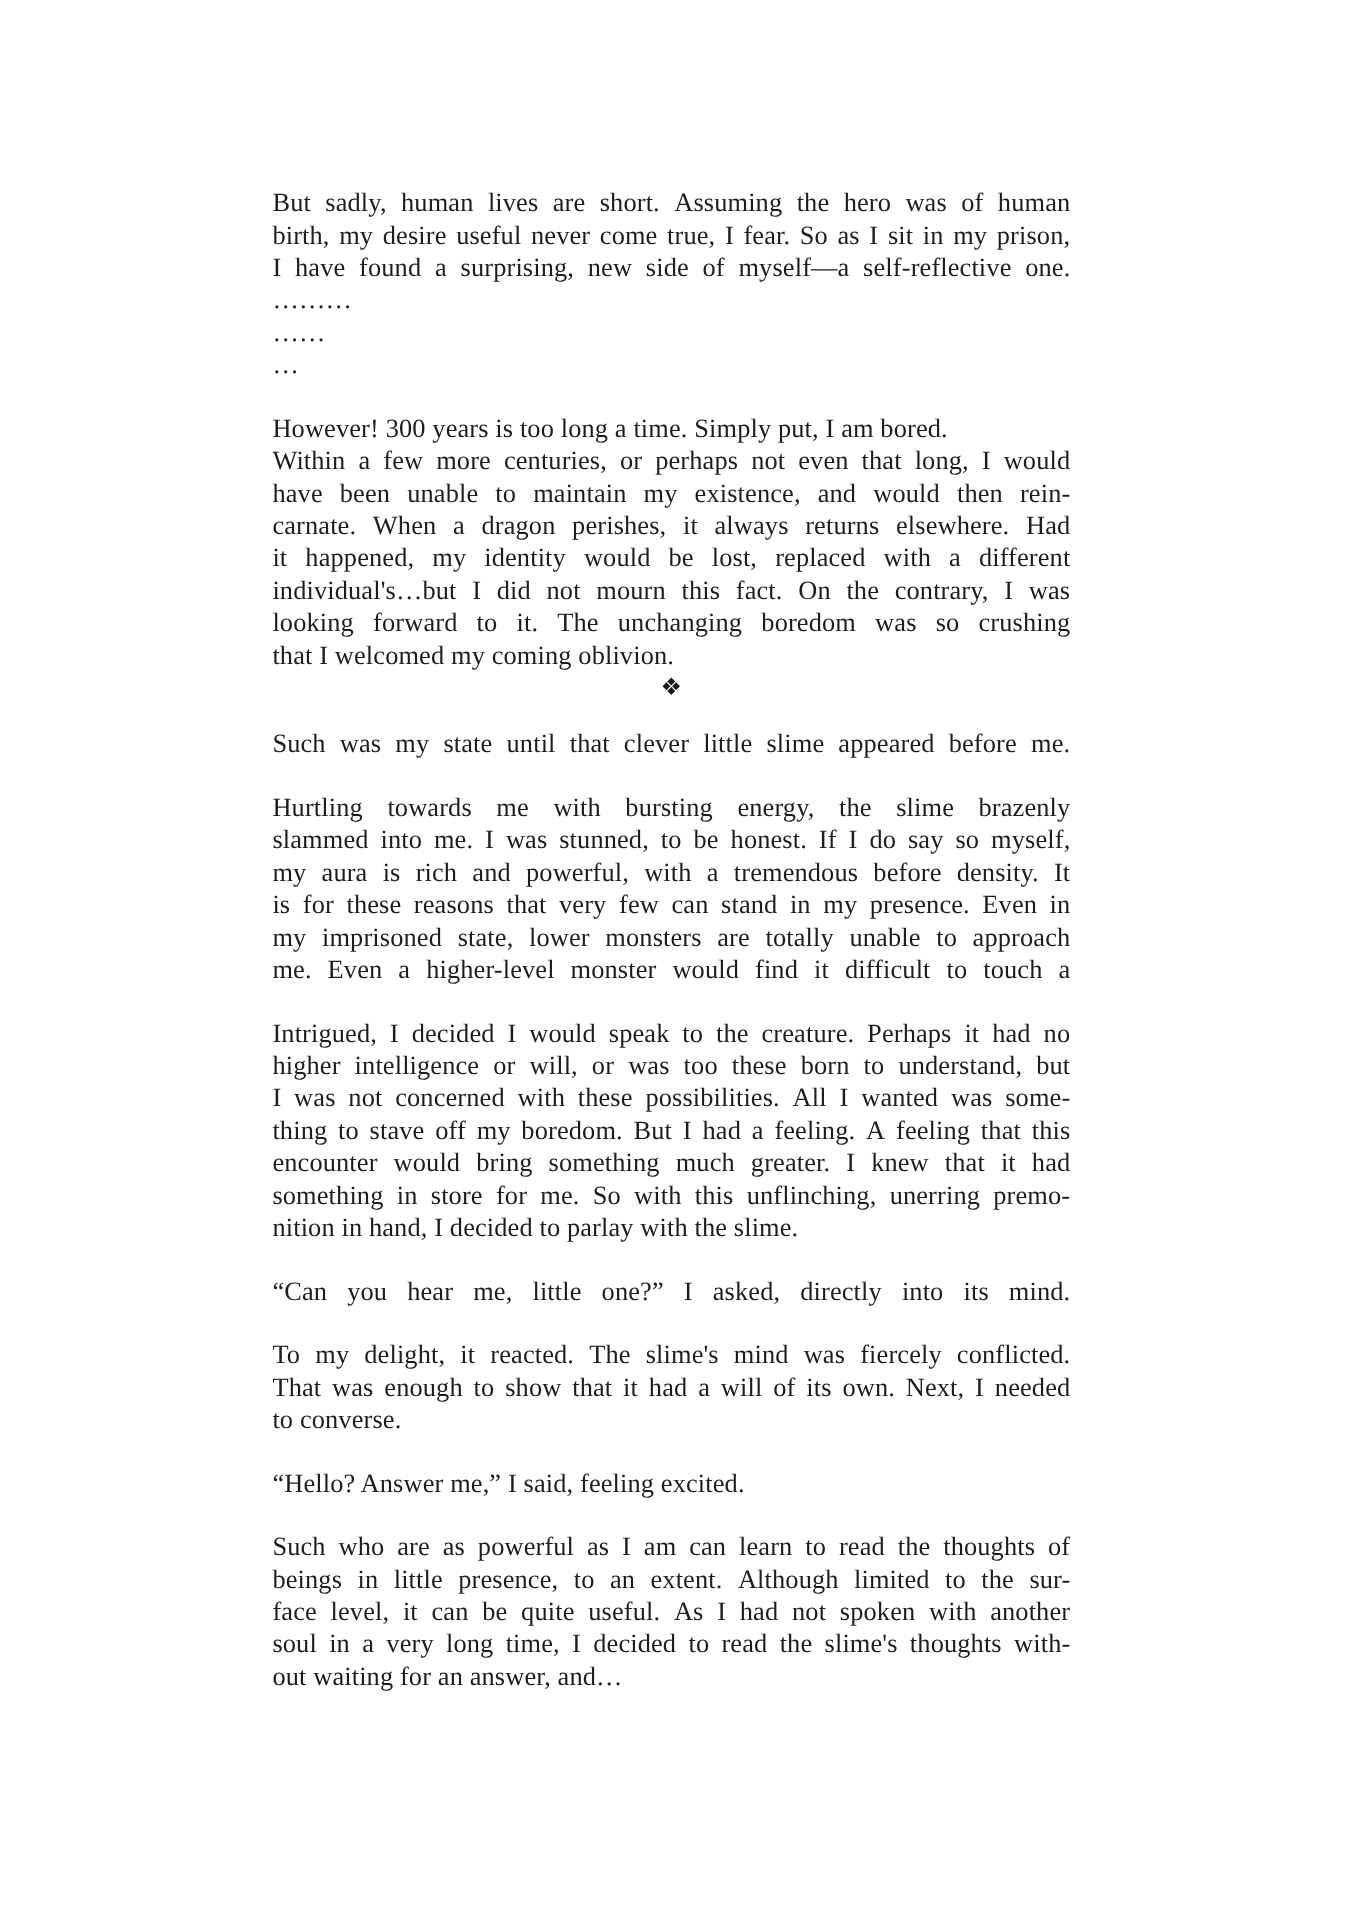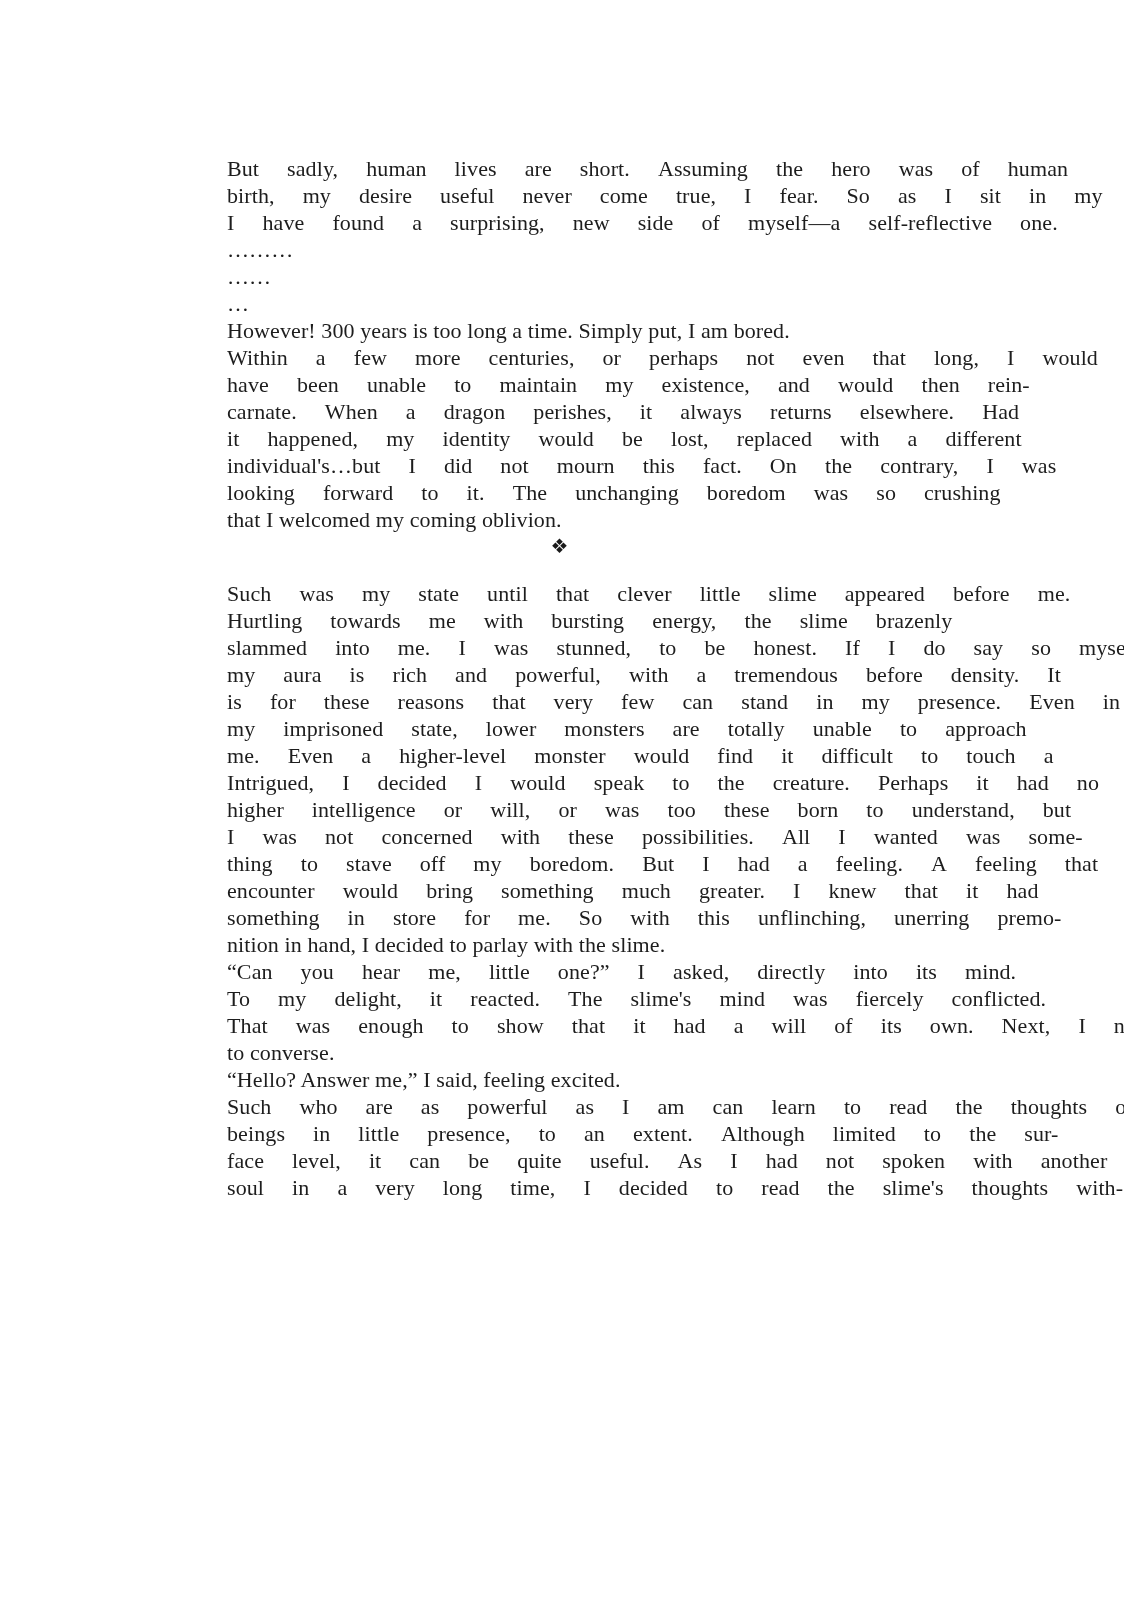--- a/index.html
+++ b/index.html
@@ -19,25 +19,24 @@
   .text-column {
     position: absolute;
     left: 227px;
     top: 155px;
     width: 665px;
     font-size: 22px;
     line-height: 27px;
     letter-spacing: 0.1px;
   }
   .block { margin: 0; }
-  .block.spaced { }
+  .block.spaced { margin-top: 26px; }
   .line {
     white-space: nowrap;
     height: 27px;
-    gap: 28px;
   }
   
   .line.stretch {
     display: flex;
     justify-content: space-between;
   }
   .line.stretch span { flex: 0 0 auto; }
   .divider {
     text-align: center;
     font-family: "DejaVu Sans", sans-serif;
@@ -489,15 +488,16 @@
           <span>time,</span>
           <span>I</span>
           <span>decided</span>
           <span>to</span>
           <span>read</span>
           <span>the</span>
           <span>slime's</span>
           <span>thoughts</span>
           <span>with-</span>
         </div>
+        <div class="line">out waiting for an answer, and…</div>
       </div>
     </div>
 </div>
 
 </body></html>

